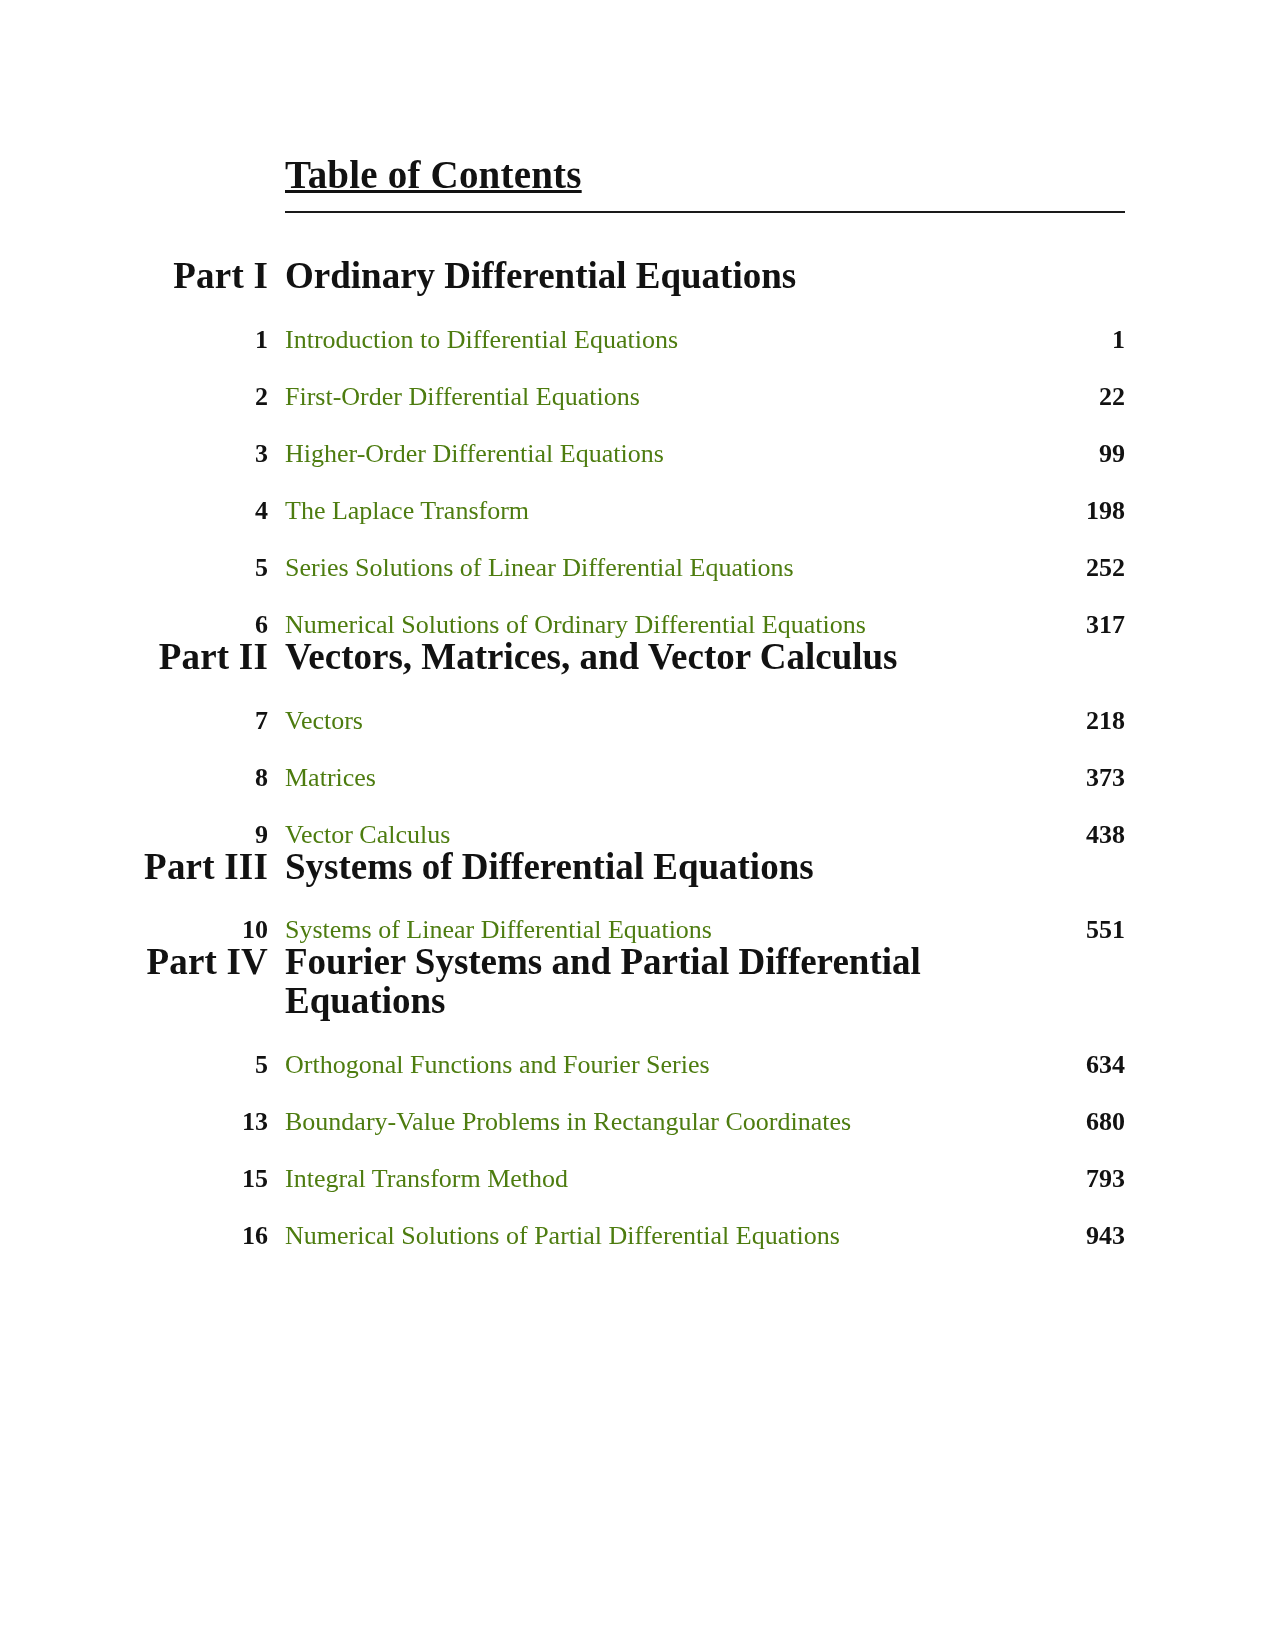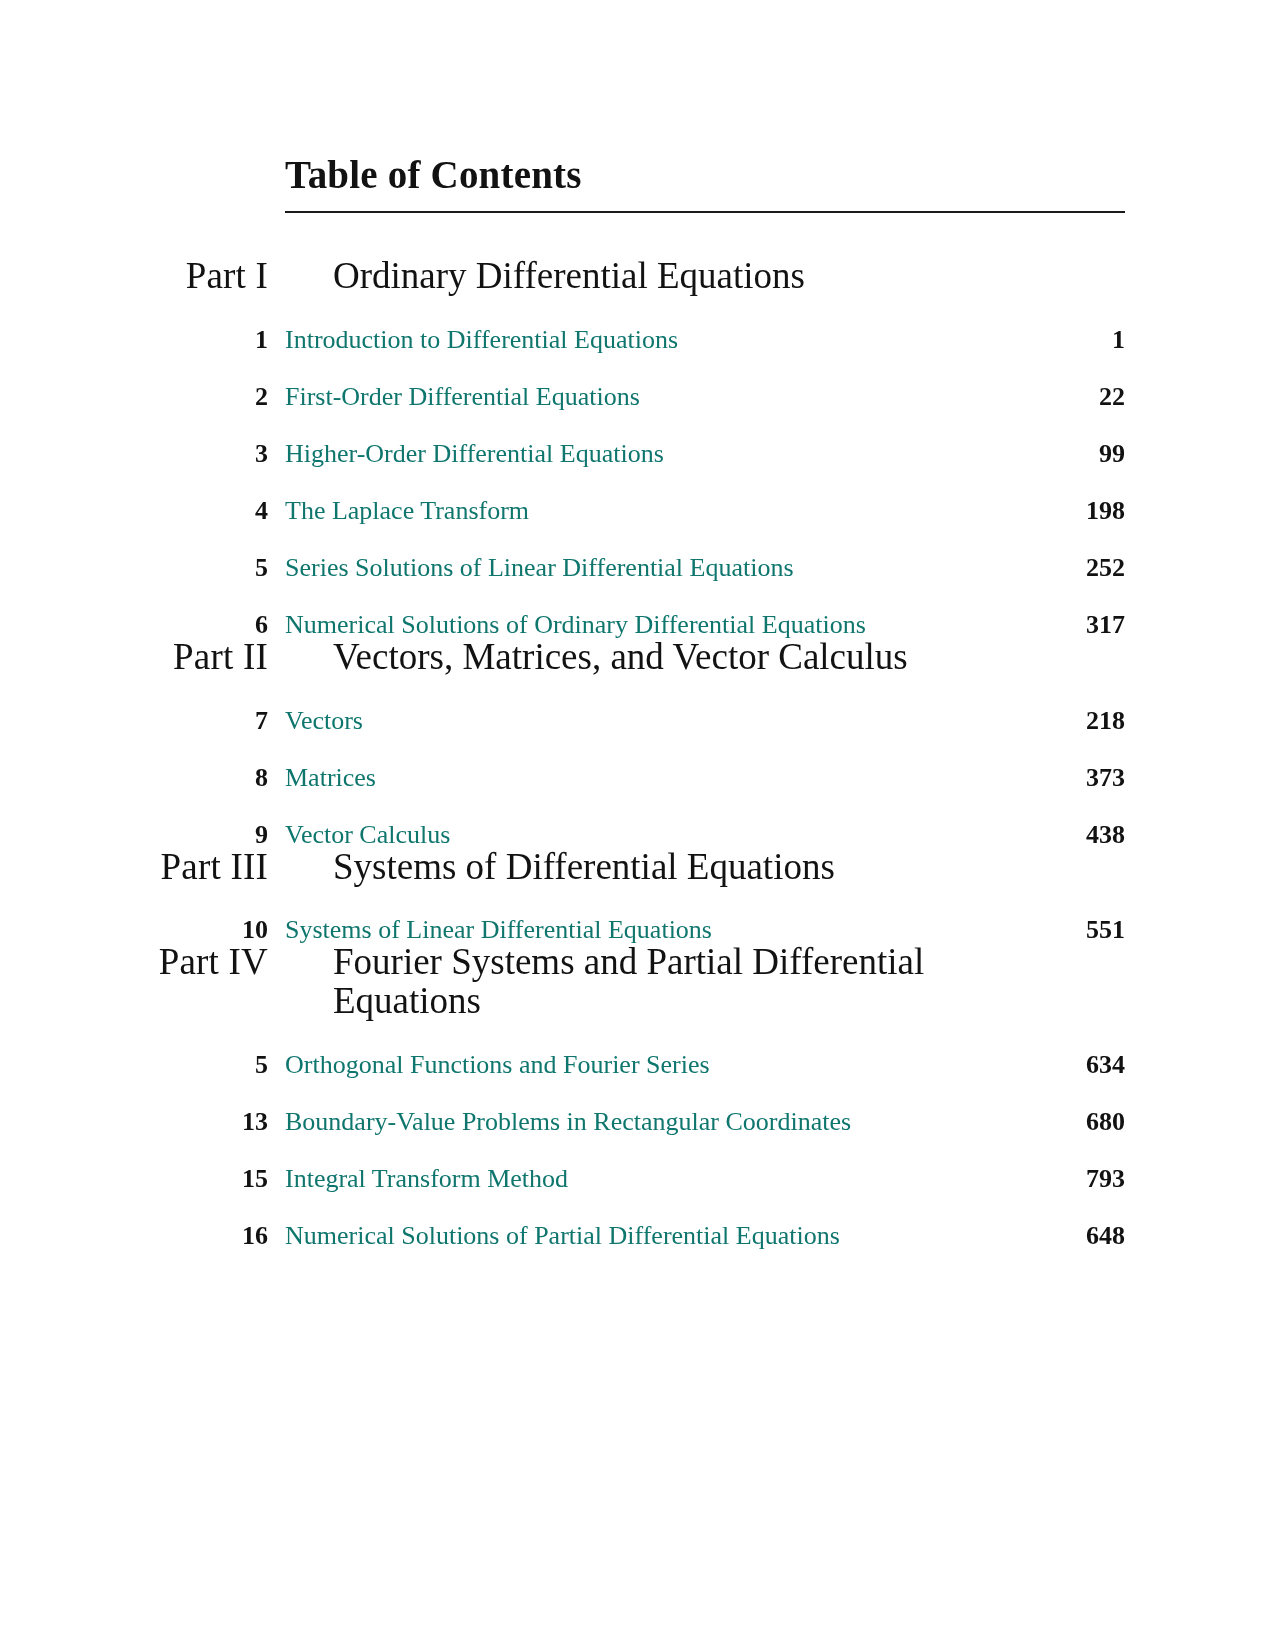--- a/index.html
+++ b/index.html
@@ -22,20 +22,21 @@
   }
 
   .content {
     width: 1125px;       
     padding-top: 153px;
   }
 
   
   .title-block {
     margin-left: 285px;
+    text-decoration: underline;
   }
 
   .page-title {
     font-size: 39px;
     line-height: 1.15;
     font-weight: bold;
     letter-spacing: 0.2px;
   }
 
   .title-rule {
@@ -68,22 +69,21 @@
   .part {
   }
 
   .part:first-child {
     margin-top: 44px;
   }
 
   .part-heading {
     font-size: 37px;
     line-height: 1.05;
-    font-weight: normal;
-    gap: 48px;
+    font-weight: bold;
   }
 
   .part-heading .label-col {
     letter-spacing: 0.2px;
   }
 
   
   .chapter-list {
     margin-top: 2px;
   }
@@ -93,21 +93,21 @@
     font-size: 26px;
     line-height: 27px;
   }
 
   .ch-num {
     font-weight: bold;
   }
 
   .ch-title {
     font-weight: normal;
-    color: #0f766e;
+    color: #4d7c0f;
   }
 
   .ch-page {
     font-weight: bold;
   }
 </style>
 </head>
 <body>
 
 <div class="page">
@@ -229,20 +229,20 @@
 
   <div class="chapter-row grid-row">
     <span class="label-col ch-num">15</span>
     <span class="title-col ch-title">Integral Transform Method</span>
     <span class="page-col ch-page">793</span>
   </div>
 
   <div class="chapter-row grid-row">
     <span class="label-col ch-num">16</span>
     <span class="title-col ch-title">Numerical Solutions of Partial Differential Equations</span>
-    <span class="page-col ch-page">648</span>
+    <span class="page-col ch-page">943</span>
   </div>
 </div>
   </section>
 </main>
 
   </div>
 </div>
 
 </body></html>

